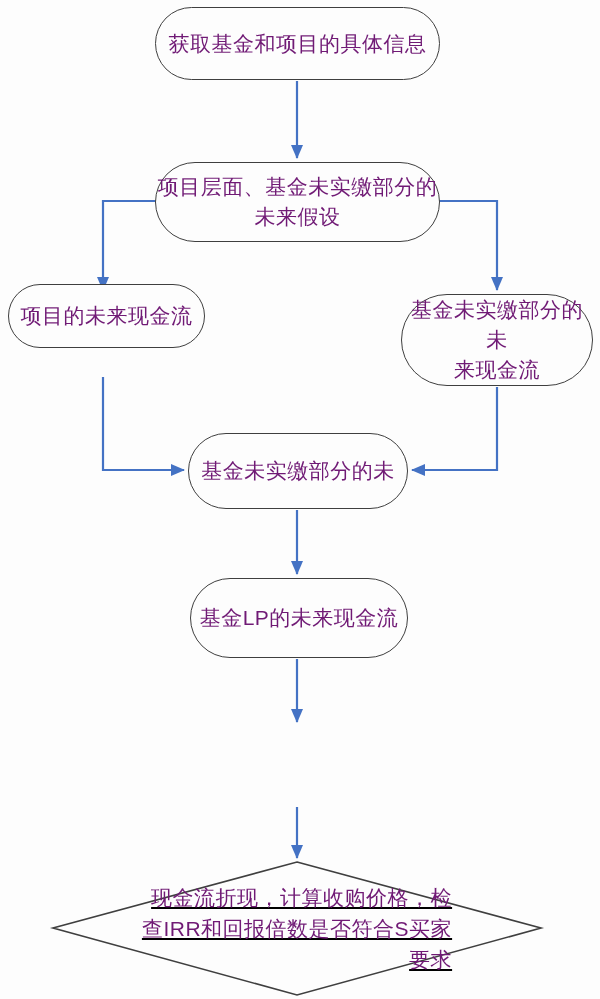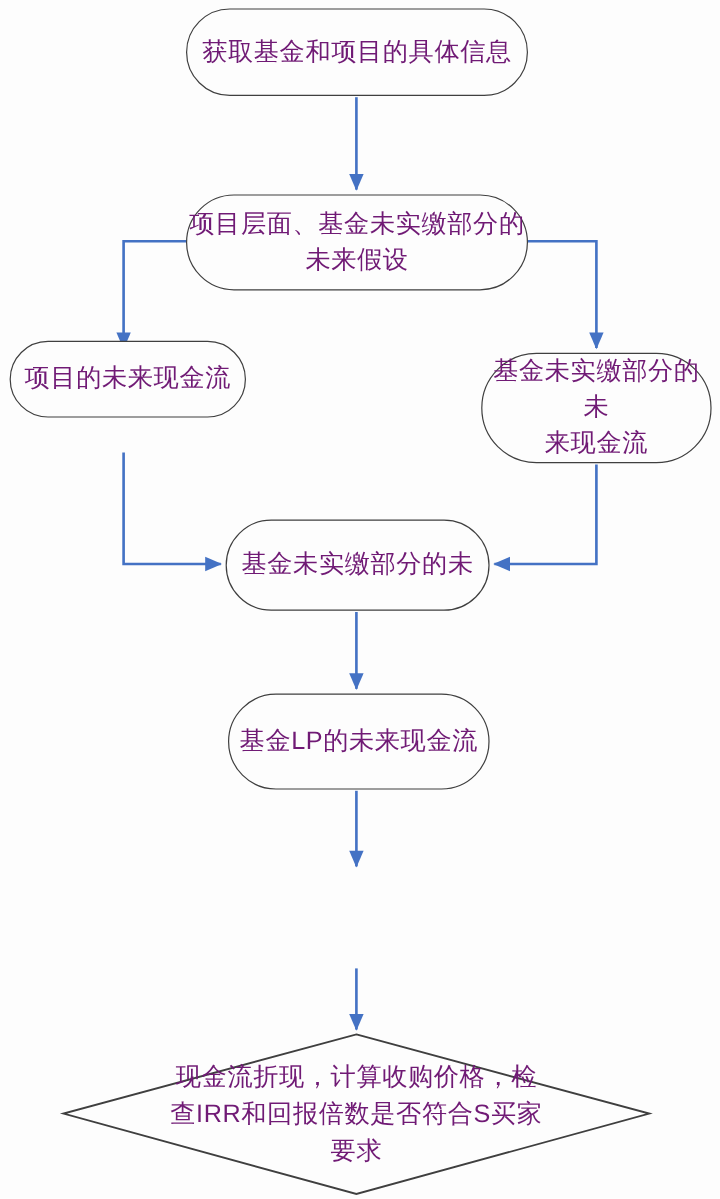--- a/index.html
+++ b/index.html
@@ -48,22 +48,23 @@
     font-size: 21px;
     line-height: 30px;
     color: #701a75;
     letter-spacing: 0.5px;
   }
   .diamond-label {
     position: absolute;
     display: flex;
     align-items: center;
     justify-content: center;
-    text-align: center;
+    text-align: right;
     background: transparent;
+    text-decoration: underline;
   }
   .diamond-label .lbl {
     line-height: 31px;
   }
 </style>
 </head>
 <body>
 
 <div class="canvas">
 

